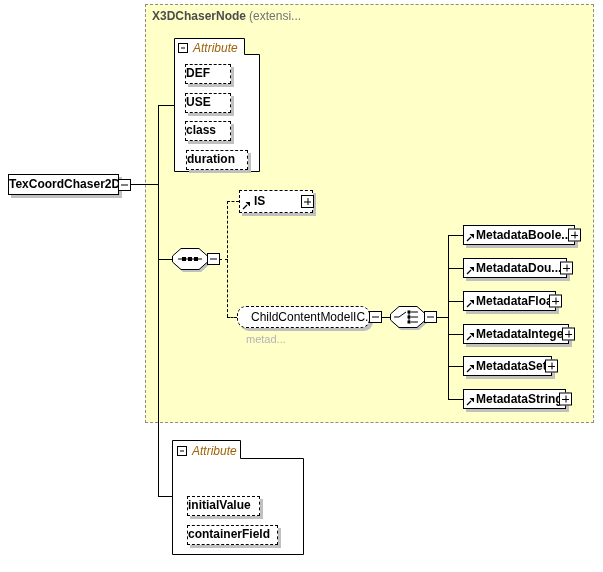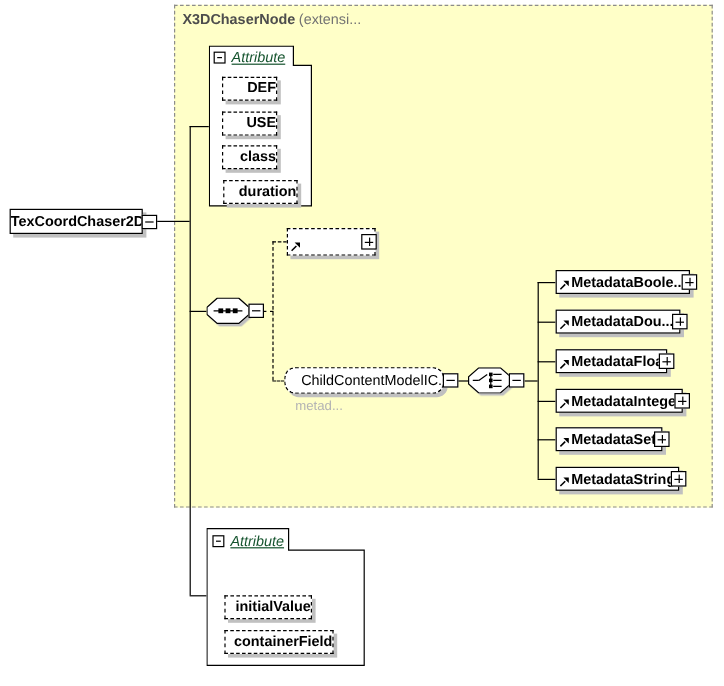--- a/index.html
+++ b/index.html
@@ -69,26 +69,26 @@
     transform:translateX(-50%); border-left:1px solid #000;
   }
   .pm.sq { height:13px; }
   .pm-in { right:-7px; top:50%; transform:translateY(-50%); }
   .pm-tab { width:10px; height:10px; }
 
   
   .attr-group { position:absolute; }
   .attr-group svg { display:block; }
   .attr-tab-label {
-    position:absolute; font-size:12px; font-style:italic; color:#14532d; white-space:nowrap;text-decoration:underline;
+    position:absolute; font-size:12px; font-style:italic; color:#a16207; white-space:nowrap;
   }
   .attr-item {
     position:absolute; background:#fff; border:1px dashed #000;
     box-shadow:3px 3px 0 #c0c0c0; box-sizing:border-box;
-    font-size:12px; font-weight:bold; text-align:right; height:20px;
+    font-size:12px; font-weight:bold; text-align:left; height:20px;
   }
   .attr-item .lbl { line-height:17px; display:block; }
 
   
   .compositor { position:absolute; filter:drop-shadow(2px 2px 0 #c0c0c0); }
 
   
   .arrow { position:absolute; left:2px; bottom:2px; }
 </style>
 </head>
@@ -154,20 +154,21 @@
       <rect x="22" y="9" width="4" height="4" fill="#000000"></rect>
     </svg>
   </div>
   <div class="pm" style="left:207px; top:253px;"></div>
 
   <div class="ebox dashed is-el">
     <svg class="arrow" width="9" height="9" viewBox="0 0 9 9">
       <path d="M1,8 L5,4" stroke="#000" stroke-width="1.3" fill="none"></path>
       <polygon points="3.5,1 8,1 8,5.5" fill="#000"></polygon>
     </svg>
+    <span class="lbl">IS</span>
     <div class="pm sq plus" style="left:61px; top:4px;"></div>
   </div>
 
   <div class="ebox dashed rounded ccm-el">
     <span class="lbl">ChildContentModelIC...</span>
   </div>
   <div class="pm" style="left:369px; top:311px;"></div>
   <div class="annotation">metad...</div>
 
   <div class="compositor" style="left:390px; top:306px;">

